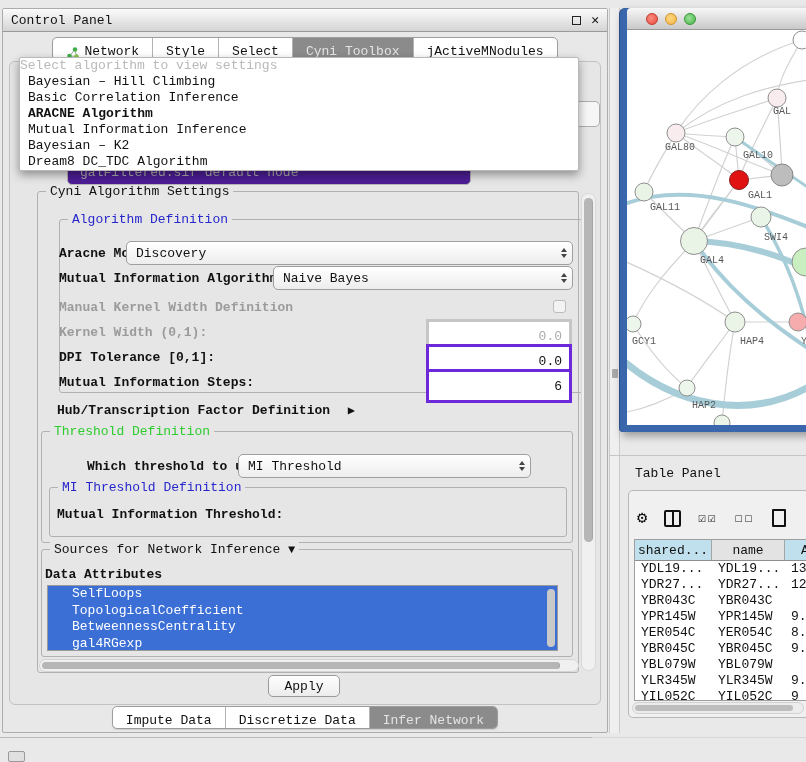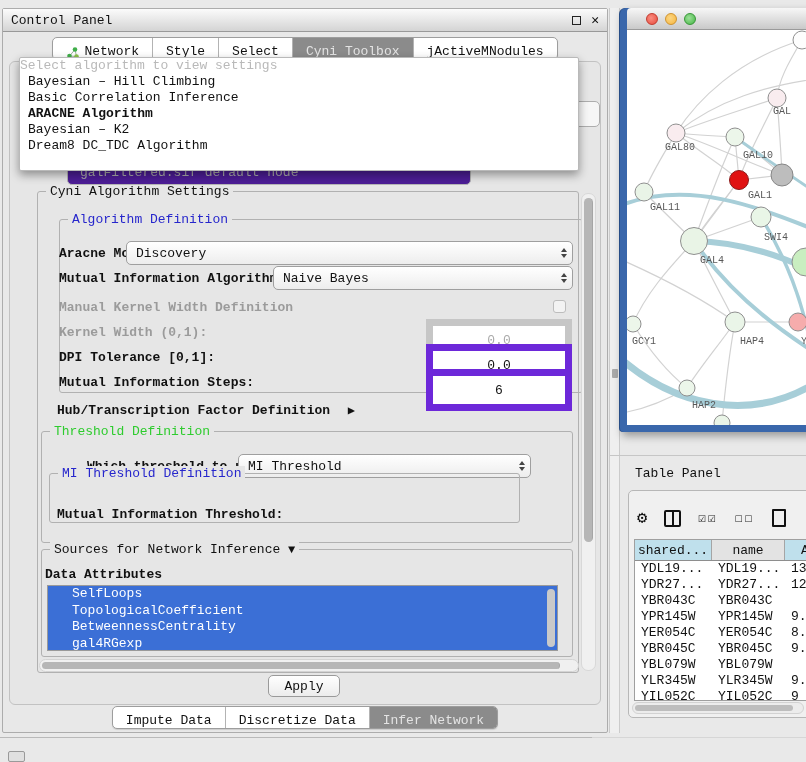--- a/index.html
+++ b/index.html
@@ -43,21 +43,21 @@
 
   .blbl{position:absolute;font-weight:bold;white-space:nowrap}
   .dis{color:#9b9b9b}
 
   .combo{position:absolute;background:linear-gradient(#ffffff,#ededed);border:1px solid #9f9f9f;border-radius:5px;
          display:flex;align-items:center;padding:0 5px 0 9px}
   .combo .stp{margin-left:auto;display:flex;flex-direction:column;gap:2px;align-items:center}
   .tri-u{width:0;height:0;border-left:3.5px solid transparent;border-right:3.5px solid transparent;border-bottom:4.5px solid #444}
   .tri-d{width:0;height:0;border-left:3.5px solid transparent;border-right:3.5px solid transparent;border-top:4.5px solid #444}
 
-  .field{position:absolute;background:#fff;border:7px solid #6d28d9;display:flex;align-items:center;justify-content:center;padding:14px 7px}
+  .field{position:absolute;background:#fff;border:3px solid #6d28d9;display:flex;align-items:center;justify-content:flex-end;padding:14px 7px}
   .field.fdis{color:#ababab;border-color:#c6c6c6}
   .chk{position:absolute;width:13px;height:13px;border:1px solid #bdbdbd;border-radius:3px;background:#f3f3f3}
 
   .arrow{font-size:12px;color:#111}
 
   .list{left:44px;top:576px;width:511px;height:66px;border:1px solid #9a9a9a;background:#fff;overflow:hidden}
   .list .li{height:16.5px;line-height:16.5px;padding-left:24px;background:#3b6fd6;color:#fff;white-space:nowrap}
   .lthumb{left:544px;top:580px;width:8px;height:58px;background:#c9c9c9;border-radius:4px;z-index:6}
 
   .sb-h{left:36px;top:650px;width:540px;height:13px;background:#f0f0f0;border:1px solid #d4d4d4;border-radius:7px}
@@ -148,20 +148,21 @@
     <div class="abs hidden-combo">
       <span>galFiltered.sif default node</span>
     </div>
     <div class="abs hidden-frag"></div>
 
     <div class="abs popup">
       <div class="hint">Select algorithm to view settings</div>
       <div class="it">Bayesian – Hill Climbing</div>
       <div class="it">Basic Correlation Inference</div>
       <div class="it bold">ARACNE Algorithm</div>
+      <div class="it">Mutual Information Inference</div>
       <div class="it">Bayesian – K2</div>
       <div class="it">Dream8 DC_TDC Algorithm</div>
     </div>
 
     <div class="abs grp" style="left:34px;top:182px;width:542px;height:482px">
       <span class="grp-lbl">Cyni Algorithm Settings</span>
     </div>
 
     <div class="abs grp" style="left:56px;top:210px;width:524px;height:174px">
       <span class="grp-lbl t-blue">Algorithm Definition</span>
@@ -206,21 +207,21 @@
       <span class="grp-lbl t-green">Threshold Definition</span>
     </div>
     <span class="blbl" style="left:84px;top:450px">Which threshold to use:</span>
     <div class="combo" style="left:235px;top:445px;width:293px;height:24px">
       <span>MI Threshold</span>
       <span class="stp">
           <span class="tri-u"></span>
           <span class="tri-d"></span>
         </span>
     </div>
-    <div class="abs grp" style="left:46px;top:464px;width:471px;height:50px">
+    <div class="abs grp" style="left:46px;top:478px;width:518px;height:50px">
       <span class="grp-lbl t-blue">MI Threshold Definition</span>
     </div>
     <span class="blbl" style="left:54px;top:498px">Mutual Information Threshold:</span>
 
     <div class="abs grp" style="left:38px;top:540px;width:532px;height:108px">
       <span class="grp-lbl"><span>Sources for Network Inference</span>
         <span class="arrow">▼</span></span>
     </div>
     <span class="blbl" style="left:42px;top:558px">Data Attributes</span>
     <div class="abs list">

